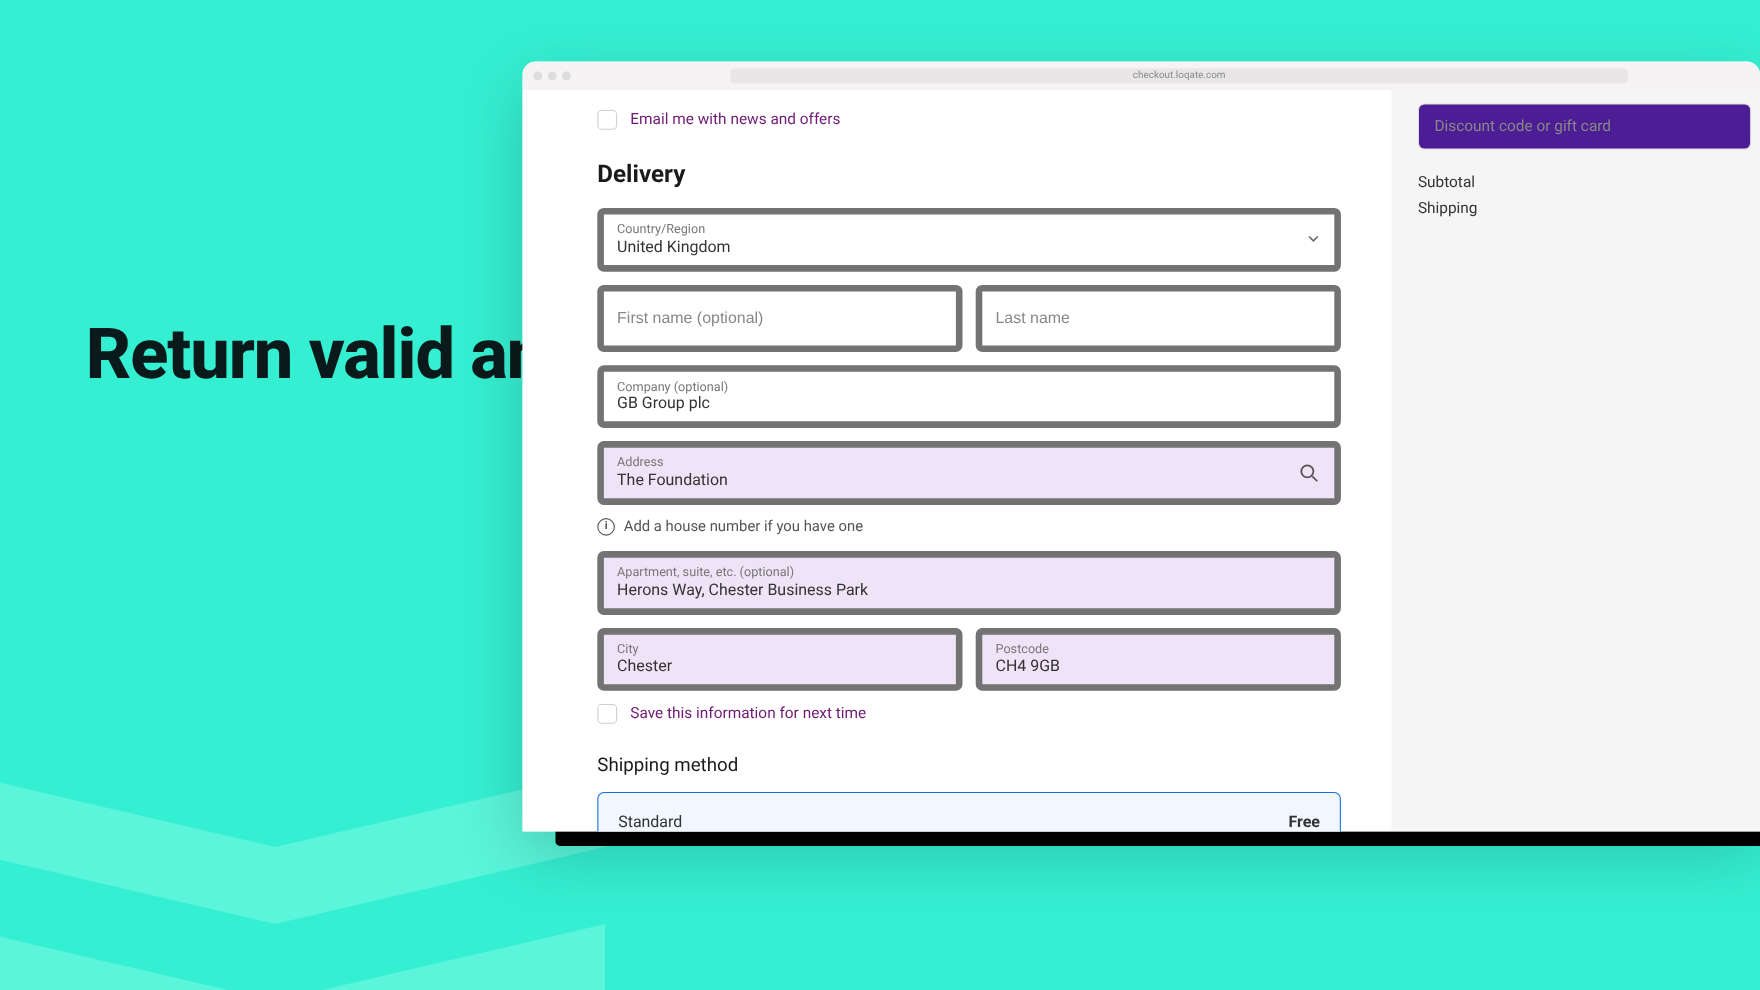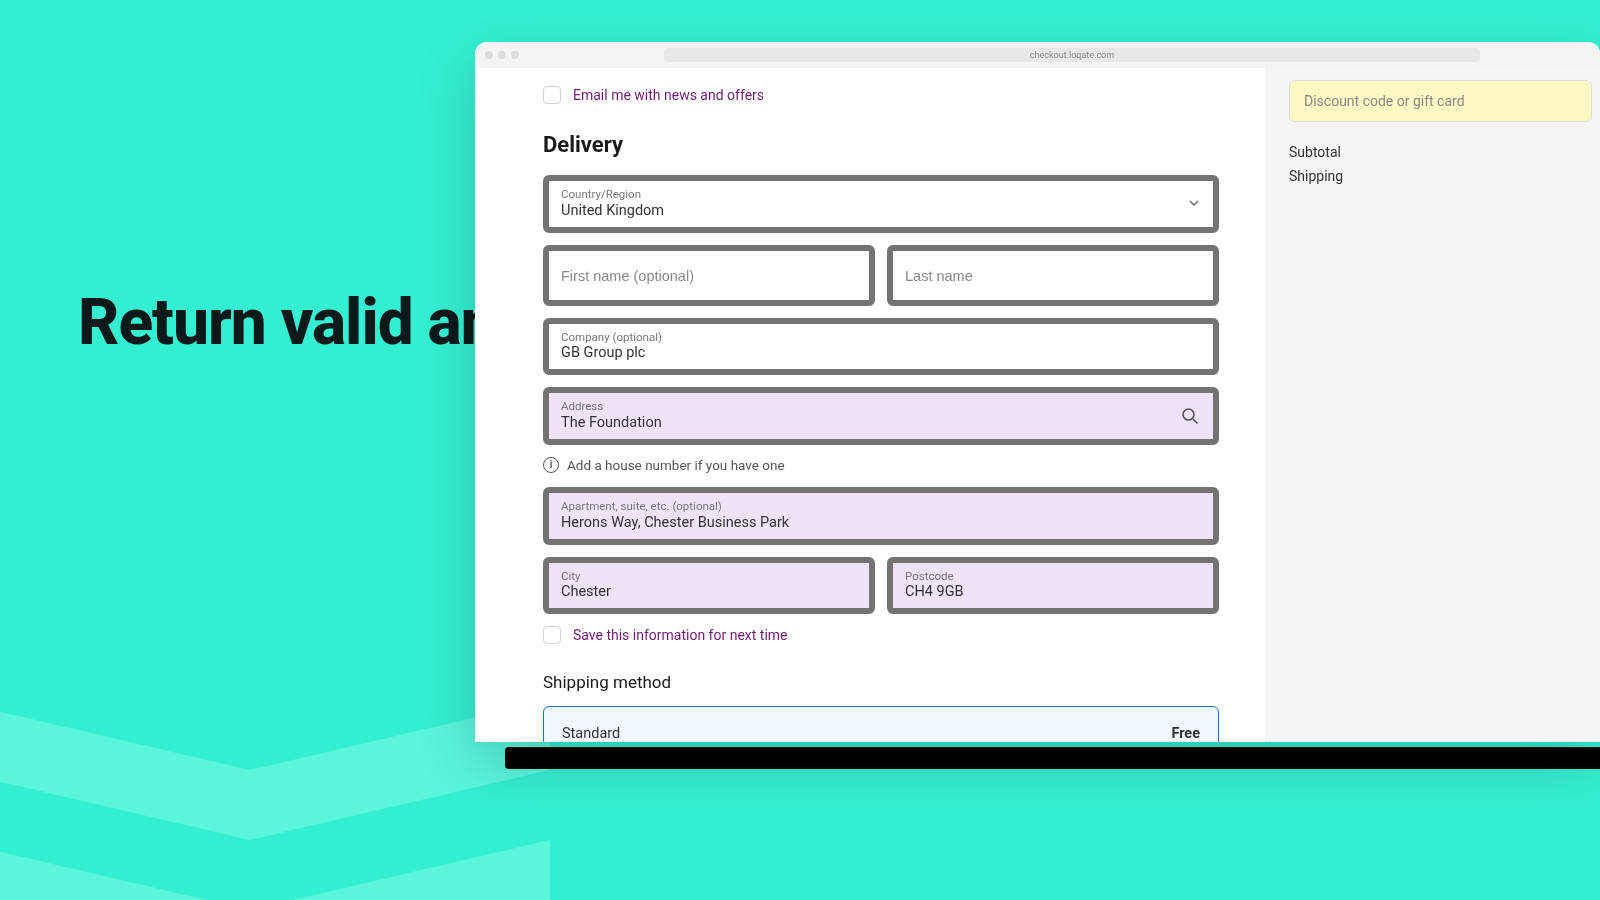--- a/index.html
+++ b/index.html
@@ -28,21 +28,21 @@
 .headline {
   position: absolute;
   top: 290px; left: 78px;
   font-size: 64px; font-weight: 800;
   line-height: 1.02;
   color: #0a1a1a;
   letter-spacing: -1px;
 }
 .browser {
   position: absolute;
-  top: 42px; left: 475px;
+  top: 56px; left: 475px;
   width: 1125px; height: 700px;
   background: #fff;
   border-radius: 12px 12px 0 0;
   box-shadow: 0 20px 60px rgba(0,0,0,0.18);
   overflow: hidden;
 }
 .browser-chrome {
   height: 26px;
   background: #f5f3f3;
   display: flex; align-items: center;
@@ -154,21 +154,21 @@
   border-radius: 6px;
   padding: 18px 18px;
   display: flex; justify-content: space-between;
   font-size: 14.5px; color: #333;
   margin-bottom: 30px;
 }
 .shipping-opt .price { font-weight: 700; }
 .discount-field {
   border: 1px solid #ddd;
   border-radius: 6px;
-  background: #fef9c3;
+  background: #4c1d95;
   padding: 12px 14px;
   font-size: 14px; color: #888;
   margin-bottom: 22px;
   width: calc(100% - 8px);
 }
 .summary-row {
   display: flex; justify-content: space-between;
   font-size: 14px; color: #333;
   margin-bottom: 8px;
   padding-right: 8px;

